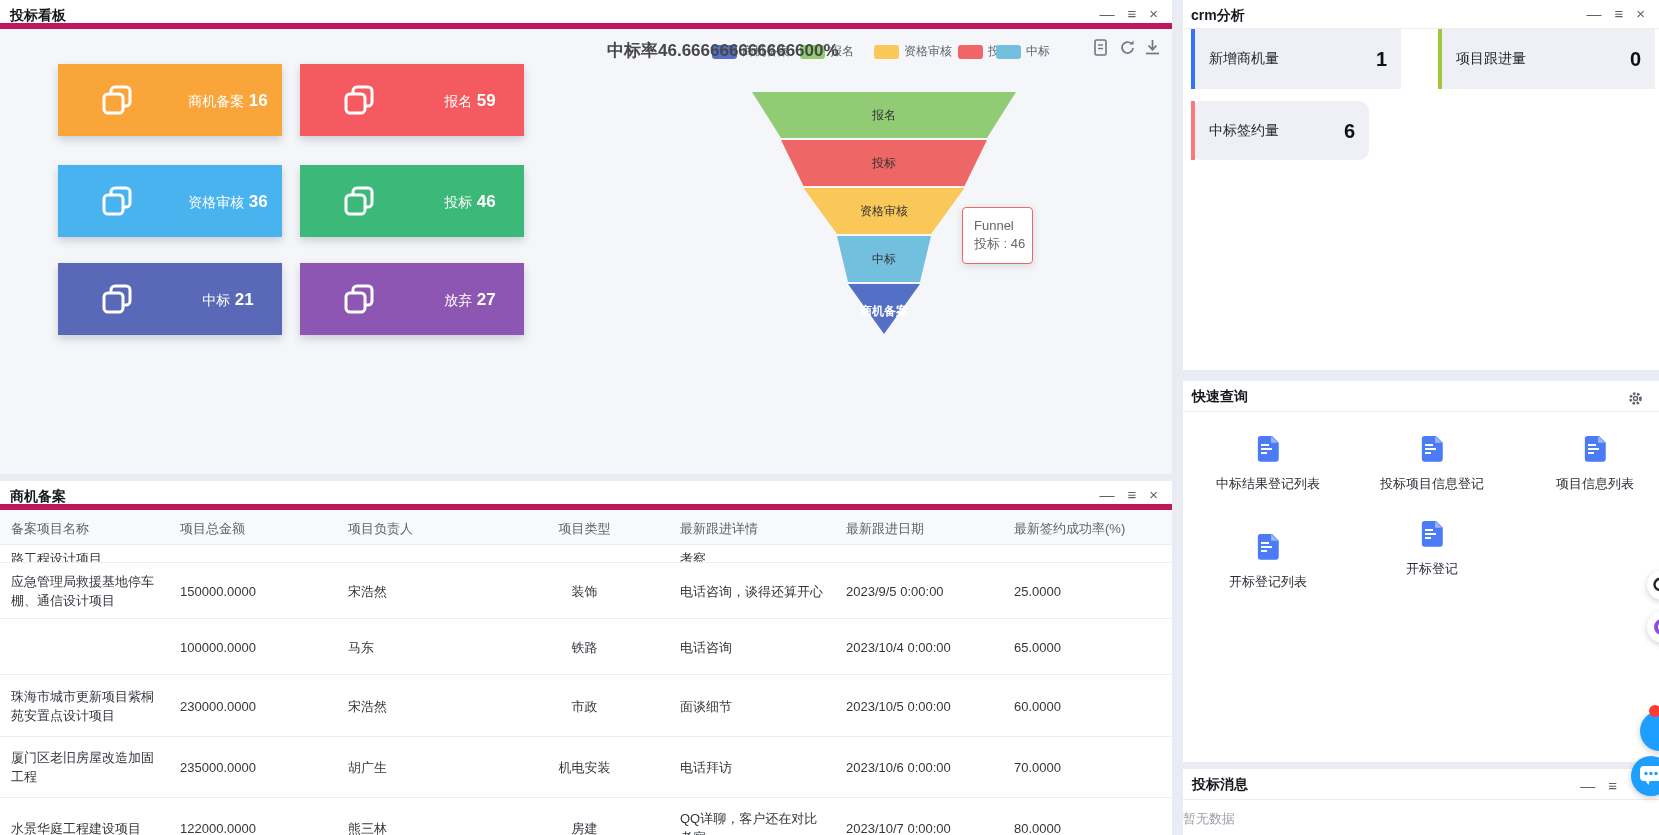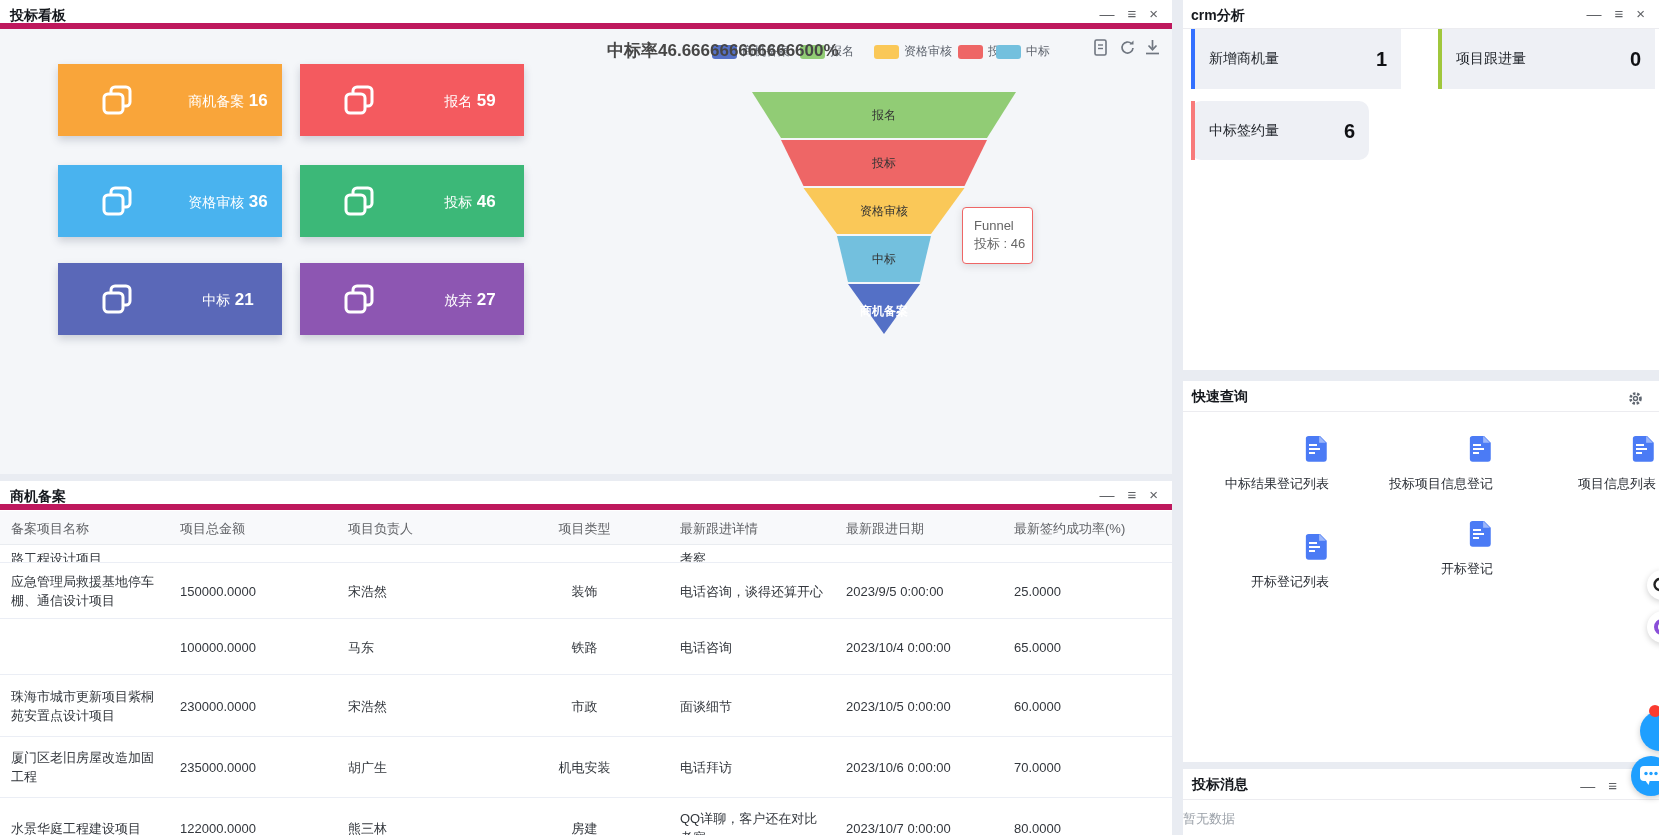--- a/index.html
+++ b/index.html
@@ -53,21 +53,21 @@
   #panel-crm { top:0; height:370px; }
   #panel-crm .titlebar, #panel-quick .ptitlebar, #panel-msg .ptitlebar { border-bottom:1px solid #ececf0; }
   .crm-card { position:absolute; background:#eef0f5;padding-left:36px; }
   .crm-accent { position:absolute; left:0; top:0; bottom:0; width:4px; }
   .crm-label { position:absolute; left:18px; top:50%; transform:translateY(-50%); font-size:14px; color:#1f2329; }
   .crm-value { position:absolute; right:14px; top:50%; transform:translateY(-50%); font-size:20px; font-weight:bold; color:#101114; }
 
   #panel-quick { top:381px; height:381px; }
   .ptitlebar { position:absolute; left:0; top:0; right:0; height:31px; }
   .ptitlebar .wtitle { position:absolute; left:9px; top:7px; font-size:14px; font-weight:bold; color:#15181d; }
-  .quick-item { position:absolute; width:146px; text-align:right; cursor:pointer; }
+  .quick-item { position:absolute; width:146px; text-align:center; cursor:pointer;margin-left:12px; }
   .quick-item .qicon { display:inline-block; }
   .quick-item .qlabel { display:block; margin-top:8px; font-size:13px; color:#2b2f36; }
   .gear { position:absolute; right:16px; top:10px; width:15px; height:15px; }
 
   #panel-msg { top:769px; height:66px; }
   .empty-text { position:absolute; left:0; right:0; top:41px; text-align:left; font-size:13px; color:#9aa0a8; }
 
   
   .float-btn { position:absolute; border-radius:50%; z-index:20; }
   .fb-white { background:#fff; box-shadow:0 2px 6px rgba(0,0,0,.18); }

